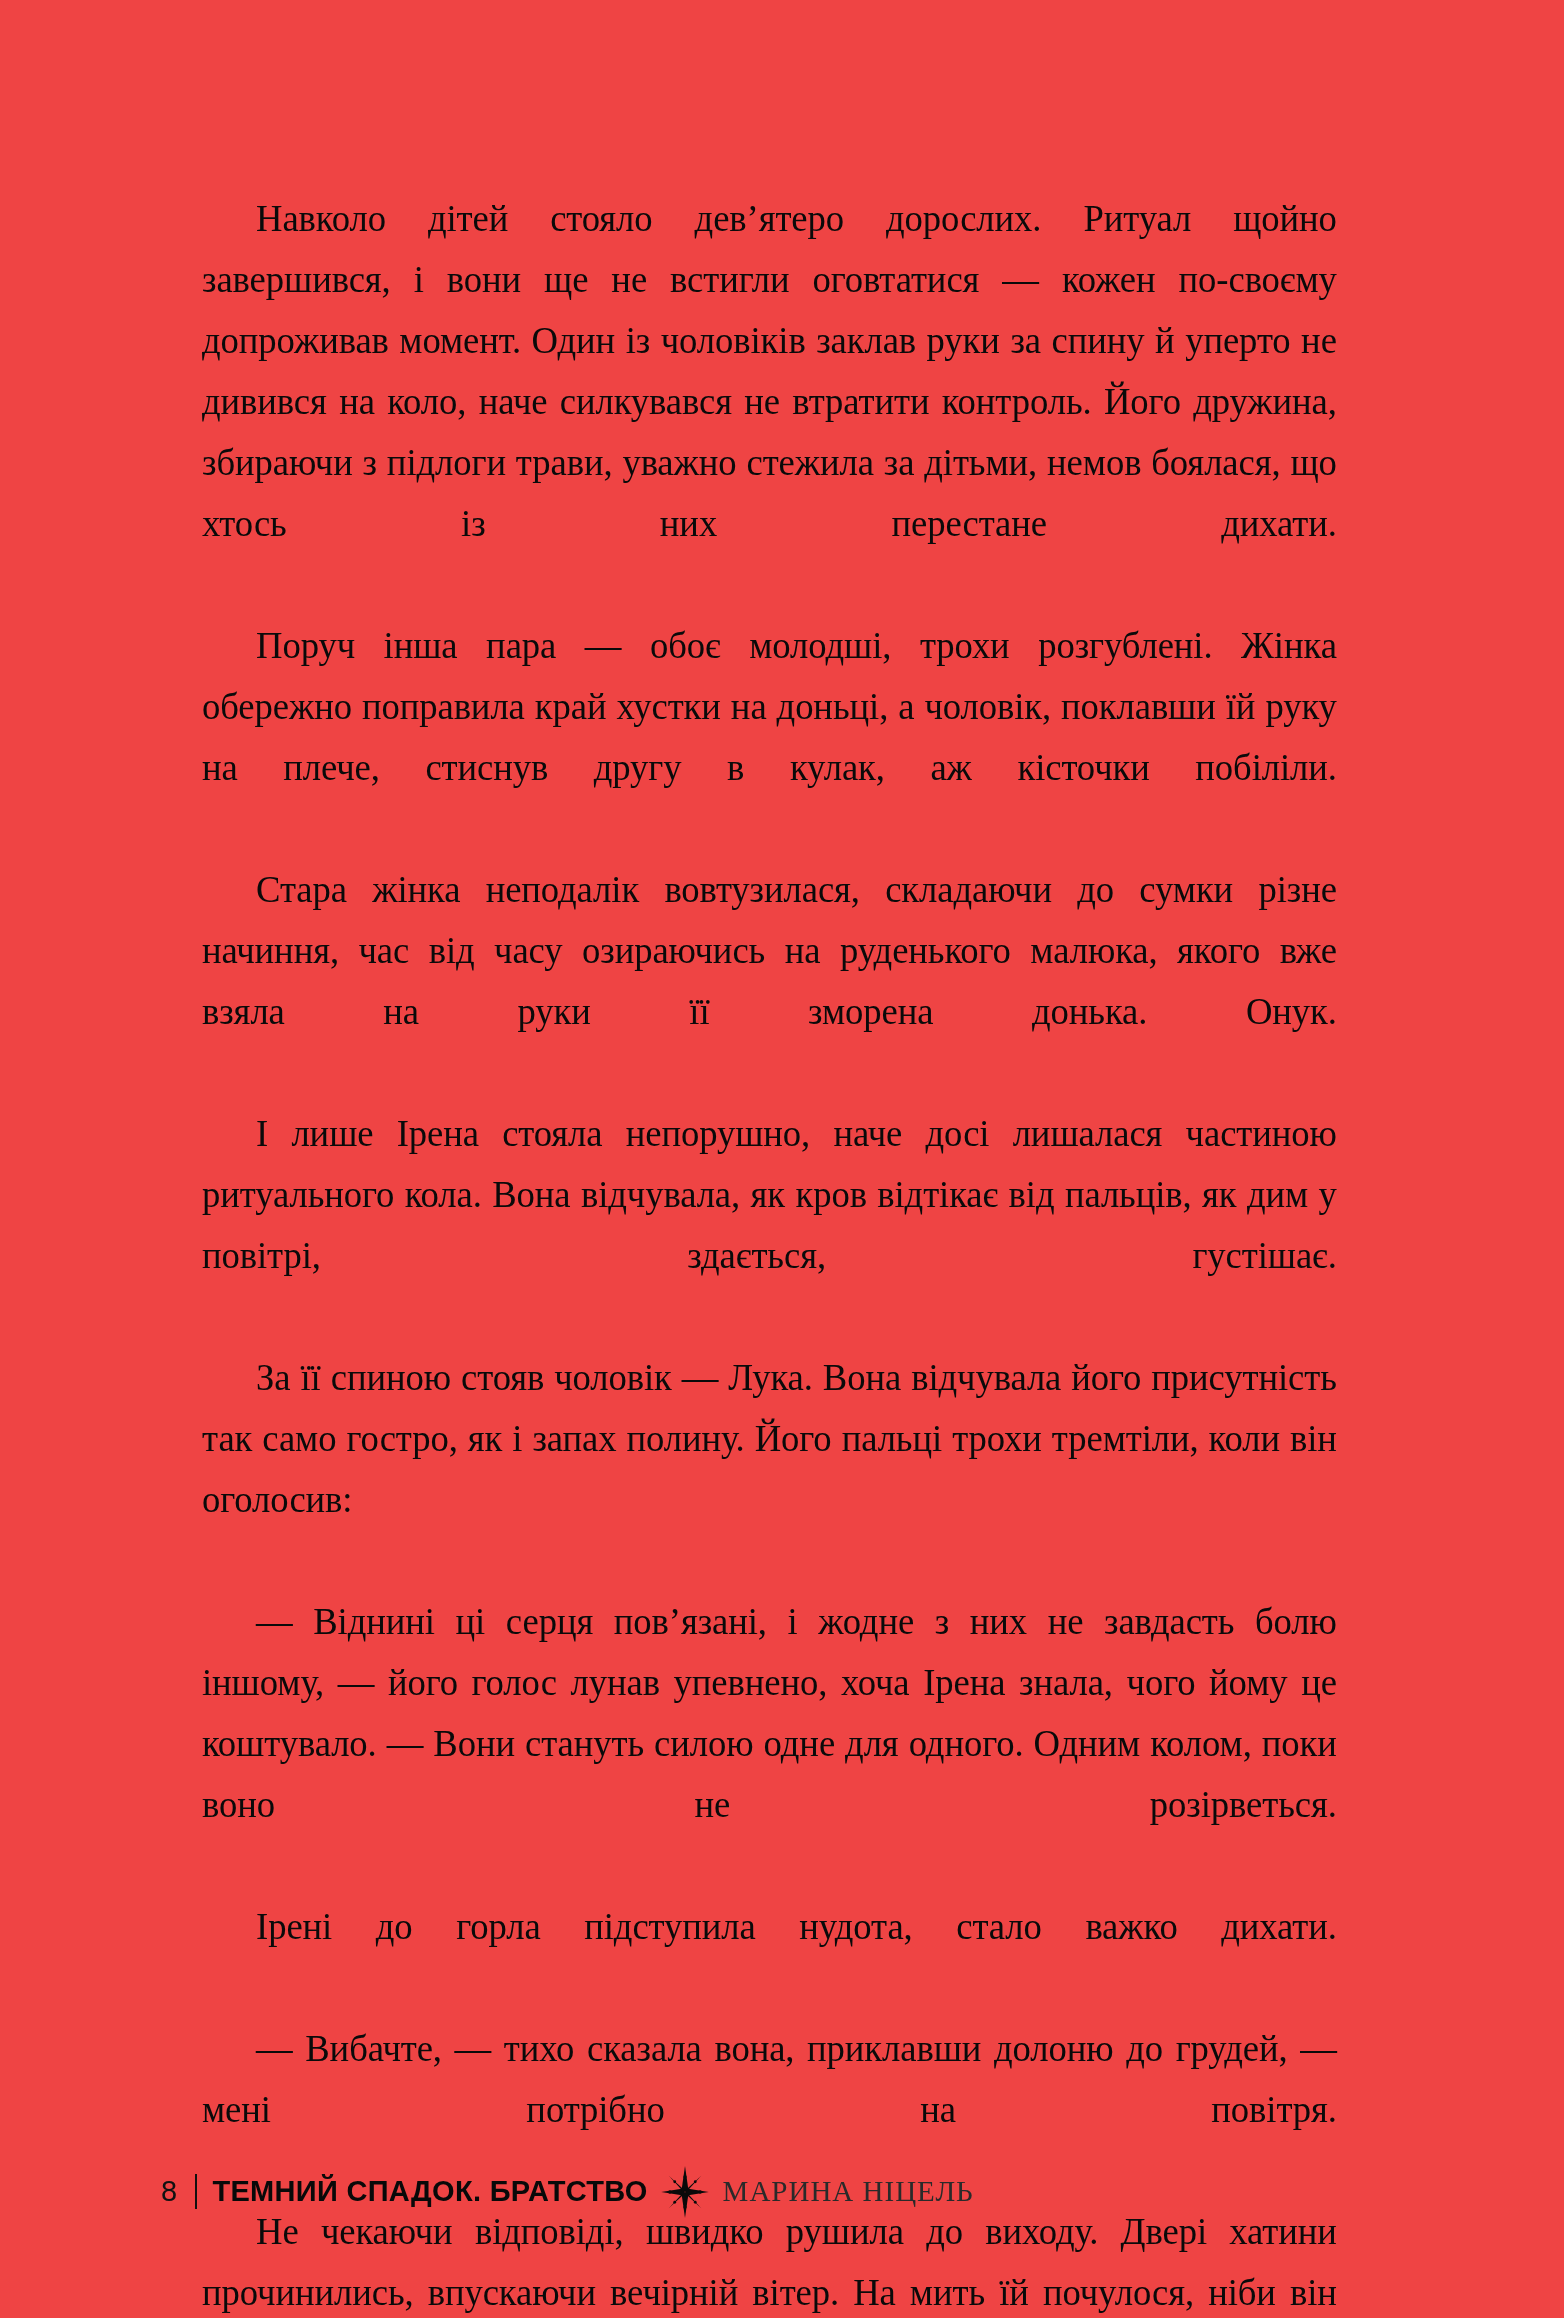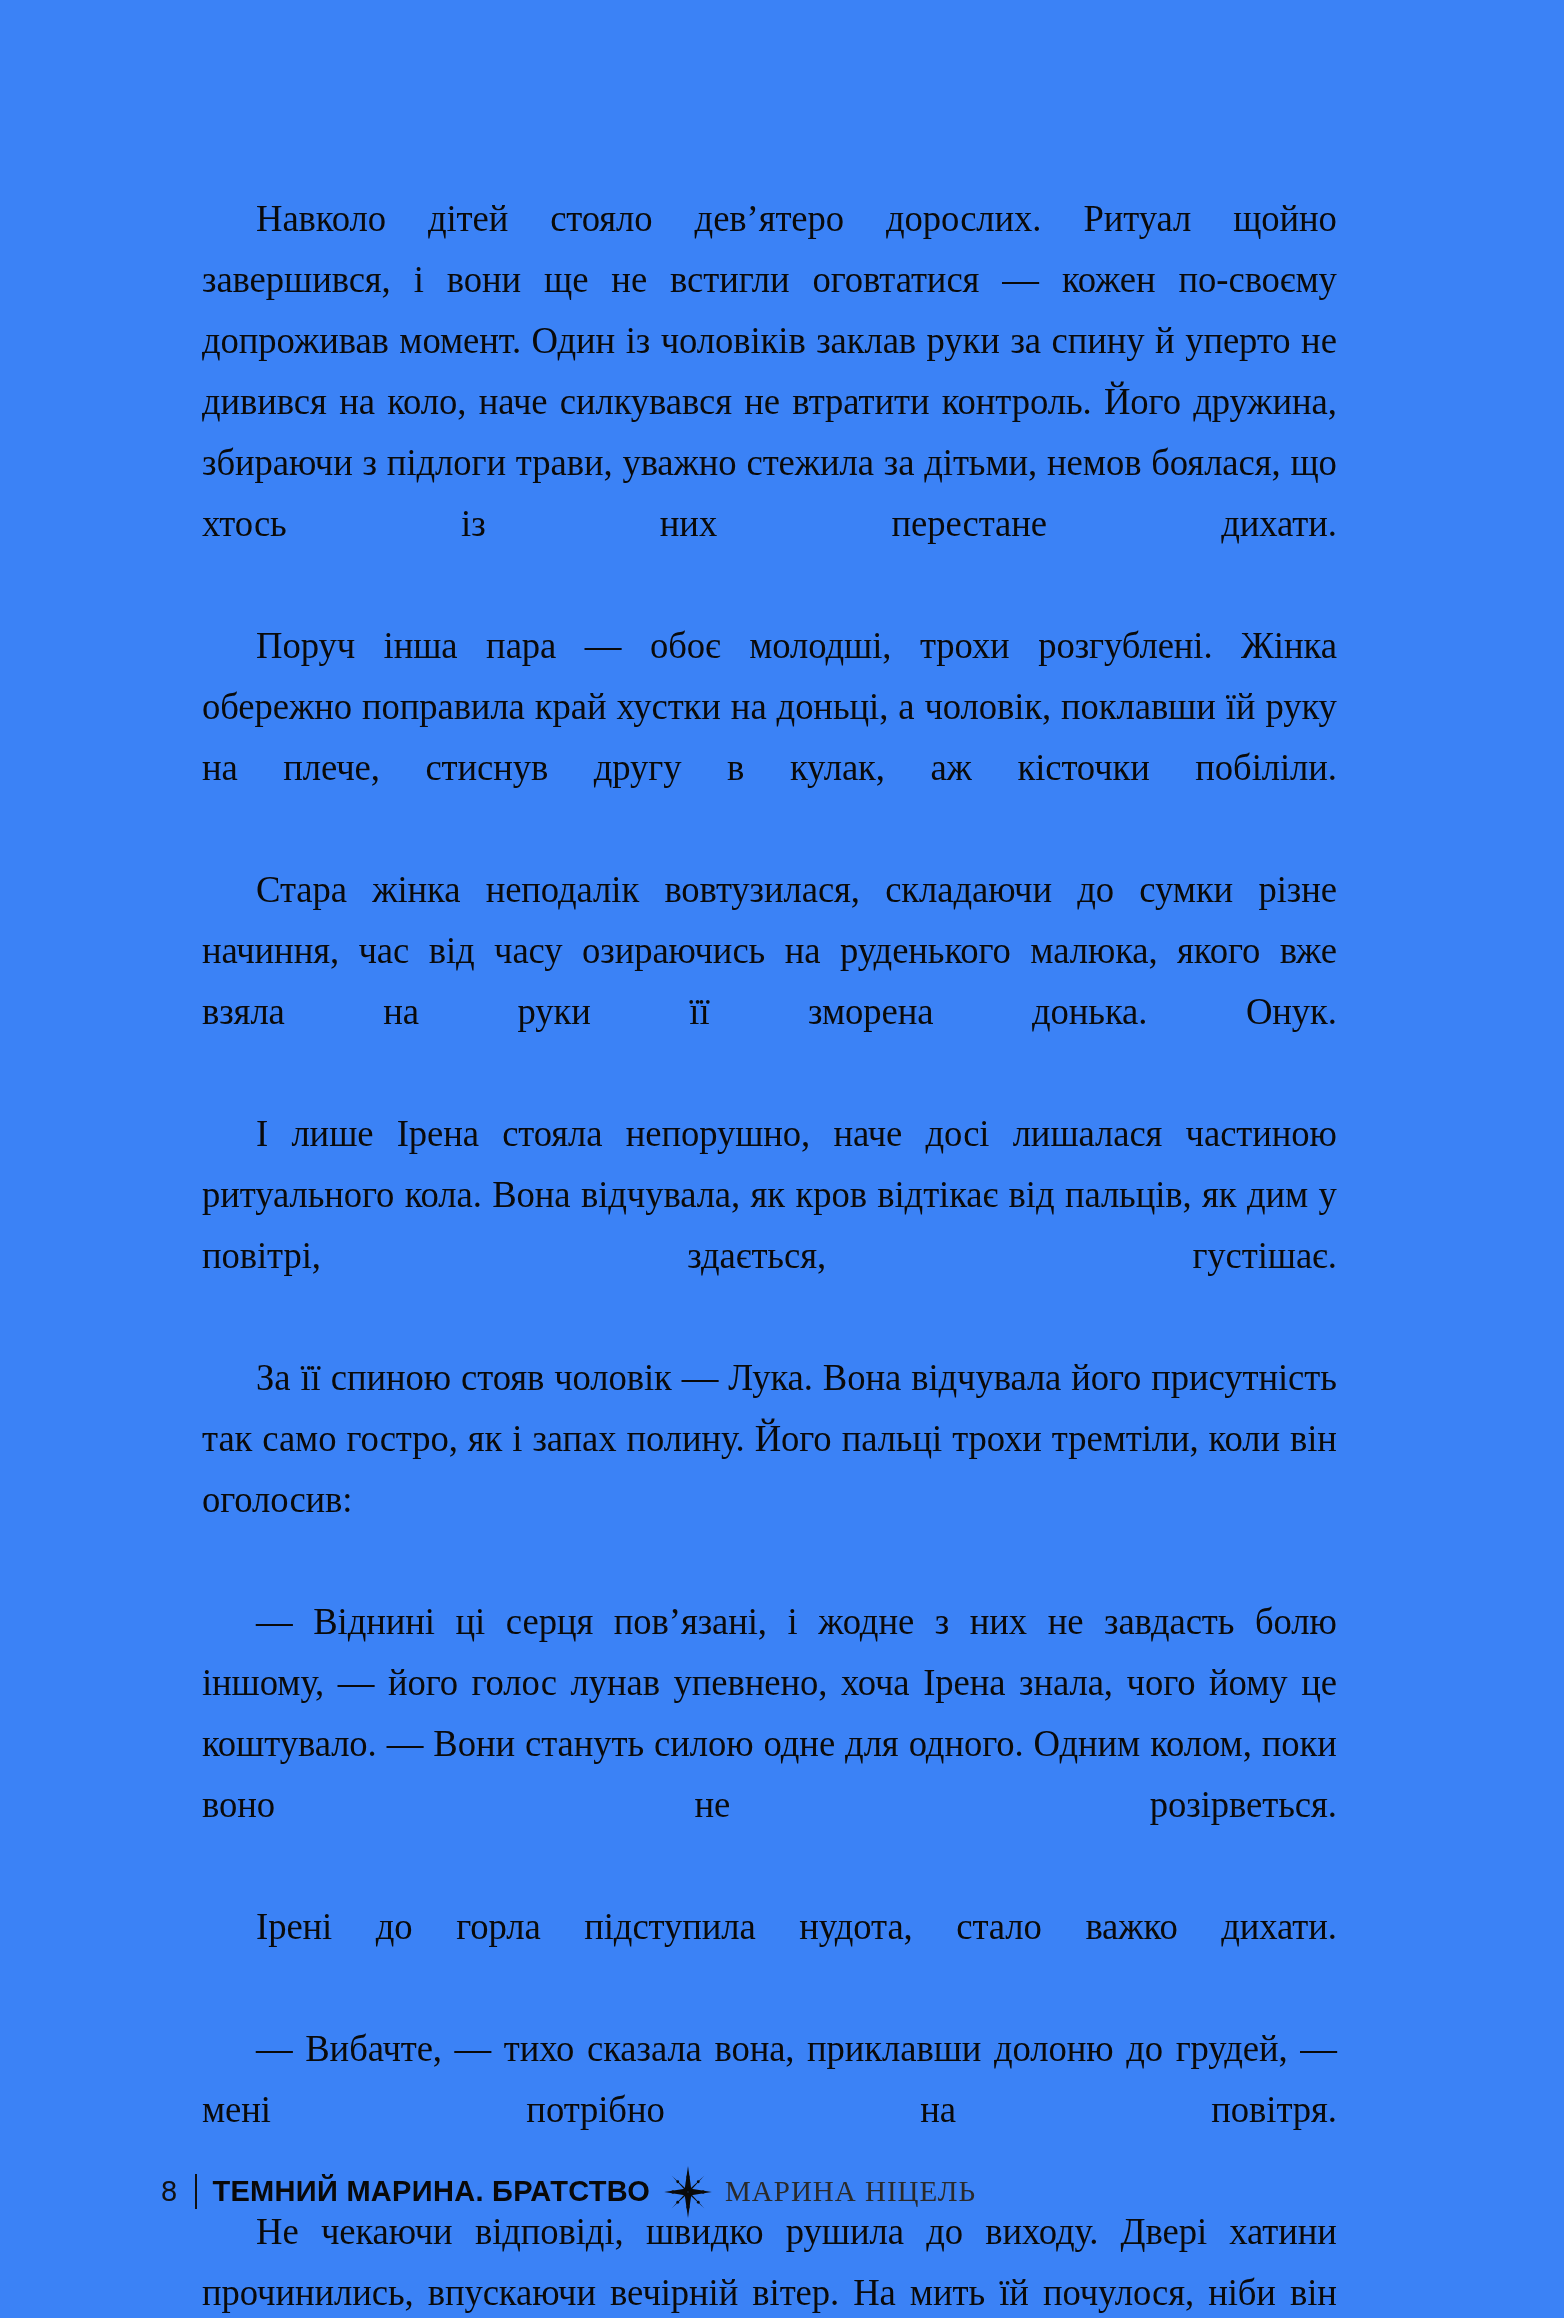--- a/index.html
+++ b/index.html
@@ -11,21 +11,21 @@
     width: 1565px;
     height: 2319px;
     position: relative;
     overflow: hidden;
     font-family: "Liberation Serif", serif;
   }
 
   .page {
     position: absolute;
     inset: 0;
-    background: #3b82f6;
+    background: #ef4444;
   }
 
   .text-block {
     position: absolute;
     left: 202px;
     top: 188px;
     width: 1176px;
   }
 
   .para {
@@ -116,21 +116,21 @@
     <p class="para">За її спиною стояв чоловік — Лука. Вона відчувала його присутність так само гостро, як і запах полину. Його пальці трохи тремтіли, коли він оголосив:</p>
     <p class="para">— Віднині ці серця пов’язані, і жодне з них не завдасть болю іншому, — його голос лунав упевнено, хоча Ірена знала, чого йому це коштувало. — Вони стануть силою одне для одного. Одним колом, поки воно не розірветься.</p>
     <p class="para">Ірені до горла підступила нудота, стало важко дихати.</p>
     <p class="para">— Вибачте, — тихо сказала вона, приклавши долоню до грудей, — мені потрібно на повітря.</p>
     <p class="para">Не чекаючи відповіді, швидко рушила до виходу. Двері ха­тини прочинились, впускаючи вечірній вітер. На мить їй по­чулося, ніби він приніс із собою шепіт: тихий і холодний, що відлунював десь глибоко всередині.</p>
   </div>
 
   <div class="footer">
     <span class="footer-page-number">8</span>
     <span class="footer-divider"></span>
-    <span class="footer-title">ТЕМНИЙ МАРИНА. БРАТСТВО</span>
+    <span class="footer-title">ТЕМНИЙ СПАДОК. БРАТСТВО</span>
 
     <svg class="footer-ornament" viewBox="0 0 100 100" aria-hidden="true">
 
       <polygon points="50,2 56,44 50,50 44,44" fill="#0a0a0a"></polygon>
       <polygon points="50,98 56,56 50,50 44,56" fill="#0a0a0a"></polygon>
       <polygon points="6,50 44,44 50,50 44,56" fill="#0a0a0a"></polygon>
       <polygon points="94,50 56,44 50,50 56,56" fill="#0a0a0a"></polygon>
 
       <polygon points="20,20 47,45 50,50 45,47" fill="#0a0a0a"></polygon>
       <polygon points="80,20 55,47 50,50 53,45" fill="#0a0a0a"></polygon>

